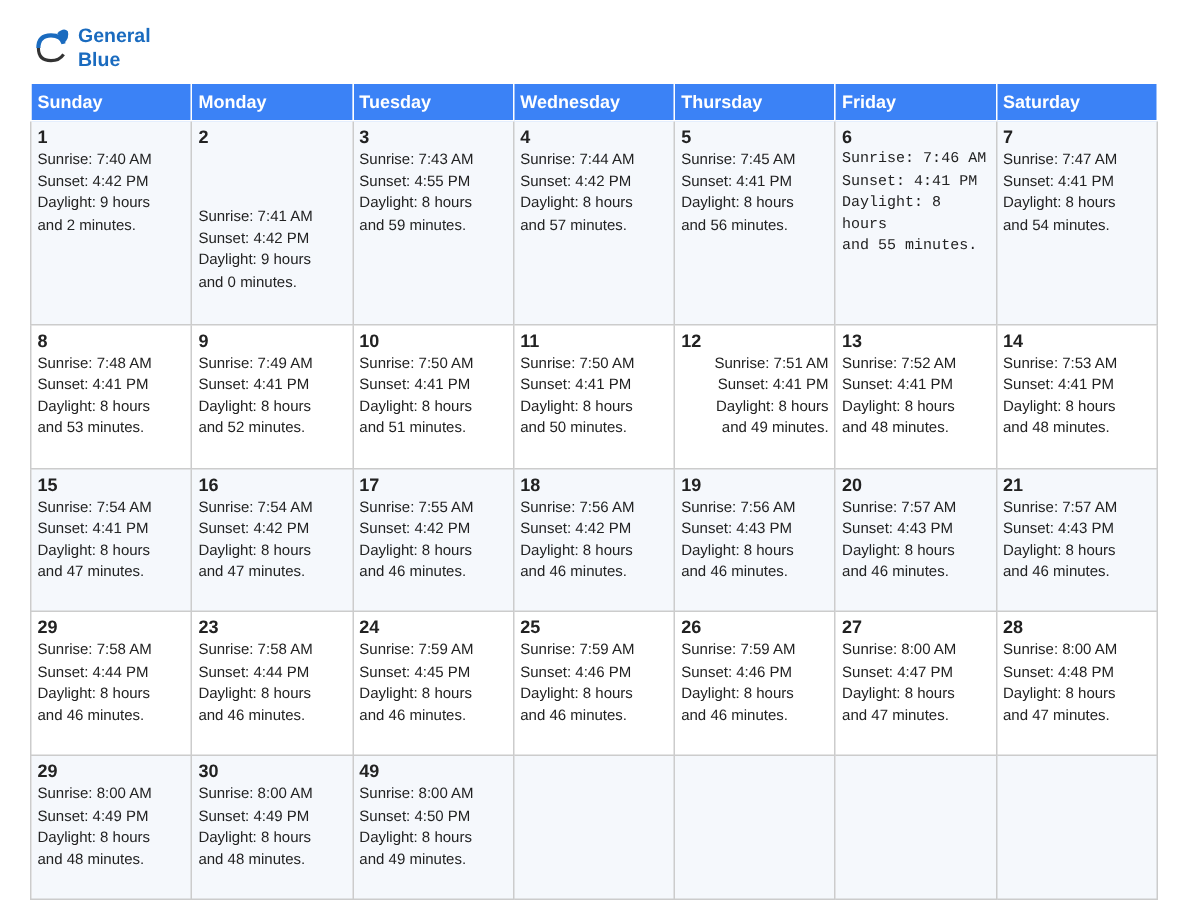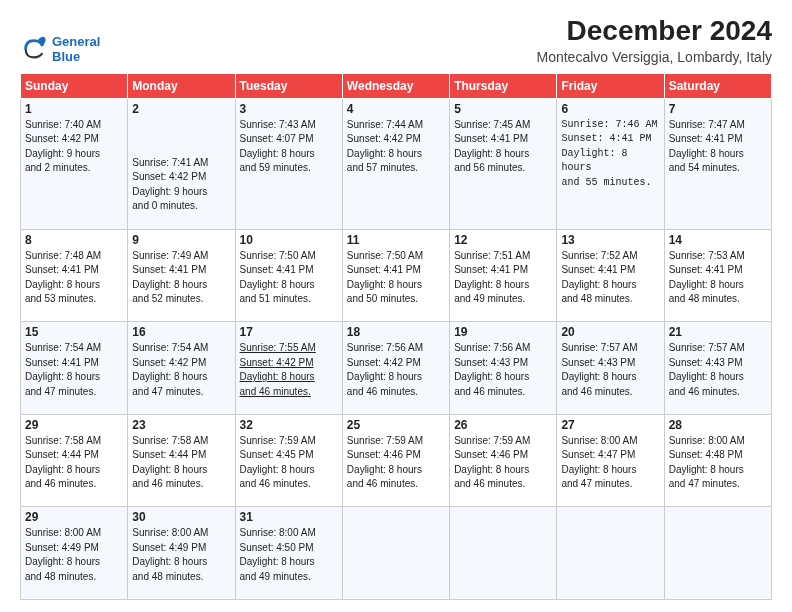--- a/index.html
+++ b/index.html
@@ -12,21 +12,21 @@
     }
     .page {
       width: 792px;
       height: 612px;
       padding: 16px 20px 12px 20px;
       display: flex;
       flex-direction: column;
     }
     .header {
       display: flex;
-      align-items: flex-end;
+      align-items: flex-start;
       justify-content: space-between;
       margin-bottom: 8px;
     }
     .logo {
       display: flex;
       align-items: center;
       gap: 4px;
     }
     .logo-text {
       font-size: 13px;
@@ -54,21 +54,21 @@
       font-size: 14px;
       color: #444;
       margin-top: 2px;
     }
     .calendar-table {
       width: 100%;
       border-collapse: collapse;
       flex: 1;
     }
     .calendar-table thead tr th {
-      background-color: #ef4444;
+      background-color: #3b82f6;
       color: #fff;
       font-size: 12px;
       font-weight: bold;
       padding: 5px 4px;
       text-align: left;
       border: 1px solid #fff;
     }
     .calendar-table tbody tr td {
       border: 1px solid #ccc;
       vertical-align: top;
@@ -109,24 +109,20 @@
       <svg class="logo-icon" viewBox="0 0 40 40" xmlns="http://www.w3.org/2000/svg">
         <path d="M8 20 Q8 8 20 8 Q30 8 32 16" stroke="#1a6bbf" stroke-width="4" fill="none"></path>
         <path d="M32 16 Q38 10 36 4 Q32 0 26 6" fill="#1a6bbf"></path>
         <path d="M8 20 Q8 32 20 32 Q28 32 32 26" stroke="#333" stroke-width="3" fill="none"></path>
       </svg>
       <div class="logo-text">
         <span>General</span><br>
         <span style="color:#1a6bbf;">Blue</span>
       </div>
     </div>
-    <div class="title-block">
-      <div class="main-title">December 2024</div>
-      <div class="subtitle">Montecalvo Versiggia, Lombardy, Italy</div>
-    </div>
   </div>
 
   <table class="calendar-table">
     <thead>
       <tr>
 
       <th>Sunday</th>
           <th>Monday</th>
           <th>Tuesday</th>
           <th>Wednesday</th>
@@ -147,21 +143,21 @@
           <td>
             <span class="day-num">2</span>
             <div class="day-info" style="white-space: pre-line; margin-top: 40px;">Sunrise: 7:41 AM
 Sunset: 4:42 PM
 Daylight: 9 hours
 and 0 minutes.</div>
           </td>
           <td>
             <span class="day-num">3</span>
             <div class="day-info" style="white-space: pre-line;">Sunrise: 7:43 AM
-Sunset: 4:07 PM
+Sunset: 4:55 PM
 Daylight: 8 hours
 and 59 minutes.</div>
           </td>
           <td>
             <span class="day-num">4</span>
             <div class="day-info" style="white-space: pre-line;">Sunrise: 7:44 AM
 Sunset: 4:42 PM
 Daylight: 8 hours
 and 57 minutes.</div>
           </td>
@@ -211,21 +207,21 @@
           </td>
           <td>
             <span class="day-num">11</span>
             <div class="day-info" style="white-space: pre-line;">Sunrise: 7:50 AM
 Sunset: 4:41 PM
 Daylight: 8 hours
 and 50 minutes.</div>
           </td>
           <td>
             <span class="day-num">12</span>
-            <div class="day-info" style="white-space: pre-line;">Sunrise: 7:51 AM
+            <div class="day-info" style="white-space: pre-line; text-align: right;">Sunrise: 7:51 AM
 Sunset: 4:41 PM
 Daylight: 8 hours
 and 49 minutes.</div>
           </td>
           <td>
             <span class="day-num">13</span>
             <div class="day-info" style="white-space: pre-line;">Sunrise: 7:52 AM
 Sunset: 4:41 PM
 Daylight: 8 hours
 and 48 minutes.</div>
@@ -248,21 +244,21 @@
           </td>
           <td>
             <span class="day-num">16</span>
             <div class="day-info" style="white-space: pre-line;">Sunrise: 7:54 AM
 Sunset: 4:42 PM
 Daylight: 8 hours
 and 47 minutes.</div>
           </td>
           <td>
             <span class="day-num">17</span>
-            <div class="day-info" style="white-space: pre-line; text-decoration: underline;">Sunrise: 7:55 AM
+            <div class="day-info" style="white-space: pre-line;">Sunrise: 7:55 AM
 Sunset: 4:42 PM
 Daylight: 8 hours
 and 46 minutes.</div>
           </td>
           <td>
             <span class="day-num">18</span>
             <div class="day-info" style="white-space: pre-line;">Sunrise: 7:56 AM
 Sunset: 4:42 PM
 Daylight: 8 hours
 and 46 minutes.</div>
@@ -298,21 +294,21 @@
 and 46 minutes.</div>
           </td>
           <td>
             <span class="day-num">23</span>
             <div class="day-info" style="white-space: pre-line;">Sunrise: 7:58 AM
 Sunset: 4:44 PM
 Daylight: 8 hours
 and 46 minutes.</div>
           </td>
           <td>
-            <span class="day-num">32</span>
+            <span class="day-num">24</span>
             <div class="day-info" style="white-space: pre-line;">Sunrise: 7:59 AM
 Sunset: 4:45 PM
 Daylight: 8 hours
 and 46 minutes.</div>
           </td>
           <td>
             <span class="day-num">25</span>
             <div class="day-info" style="white-space: pre-line;">Sunrise: 7:59 AM
 Sunset: 4:46 PM
 Daylight: 8 hours
@@ -349,21 +345,21 @@
 and 48 minutes.</div>
           </td>
           <td>
             <span class="day-num">30</span>
             <div class="day-info" style="white-space: pre-line;">Sunrise: 8:00 AM
 Sunset: 4:49 PM
 Daylight: 8 hours
 and 48 minutes.</div>
           </td>
           <td>
-            <span class="day-num">31</span>
+            <span class="day-num">49</span>
             <div class="day-info" style="white-space: pre-line;">Sunrise: 8:00 AM
 Sunset: 4:50 PM
 Daylight: 8 hours
 and 49 minutes.</div>
           </td>
           <td class="empty-cell"></td>
           <td class="empty-cell"></td>
           <td class="empty-cell"></td>
           <td class="empty-cell"></td>
         </tr>

